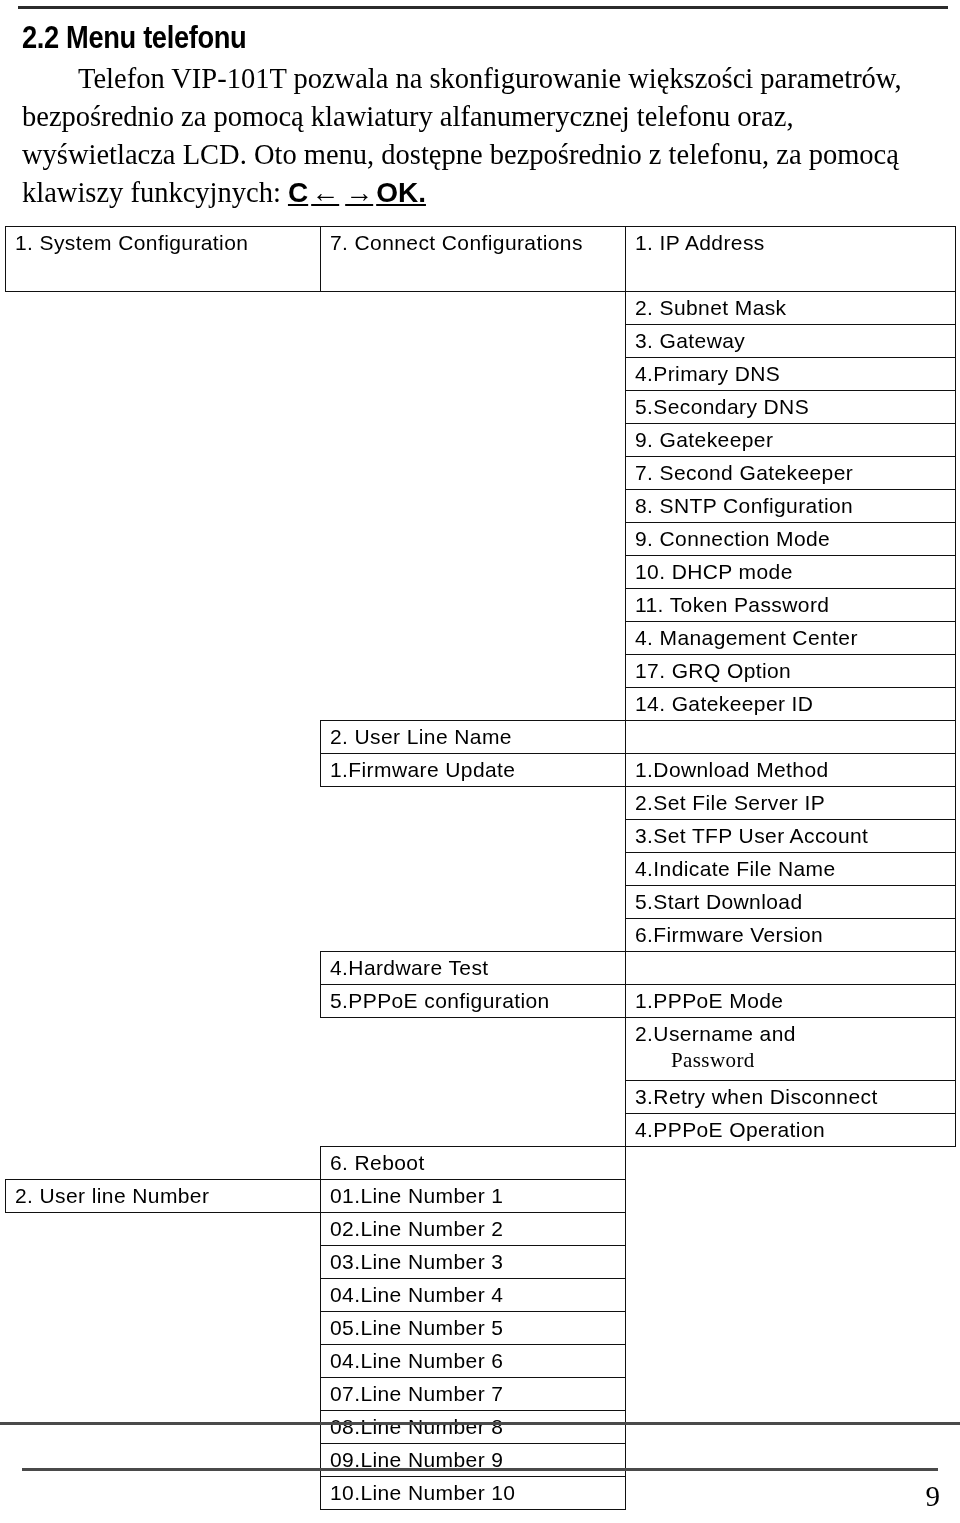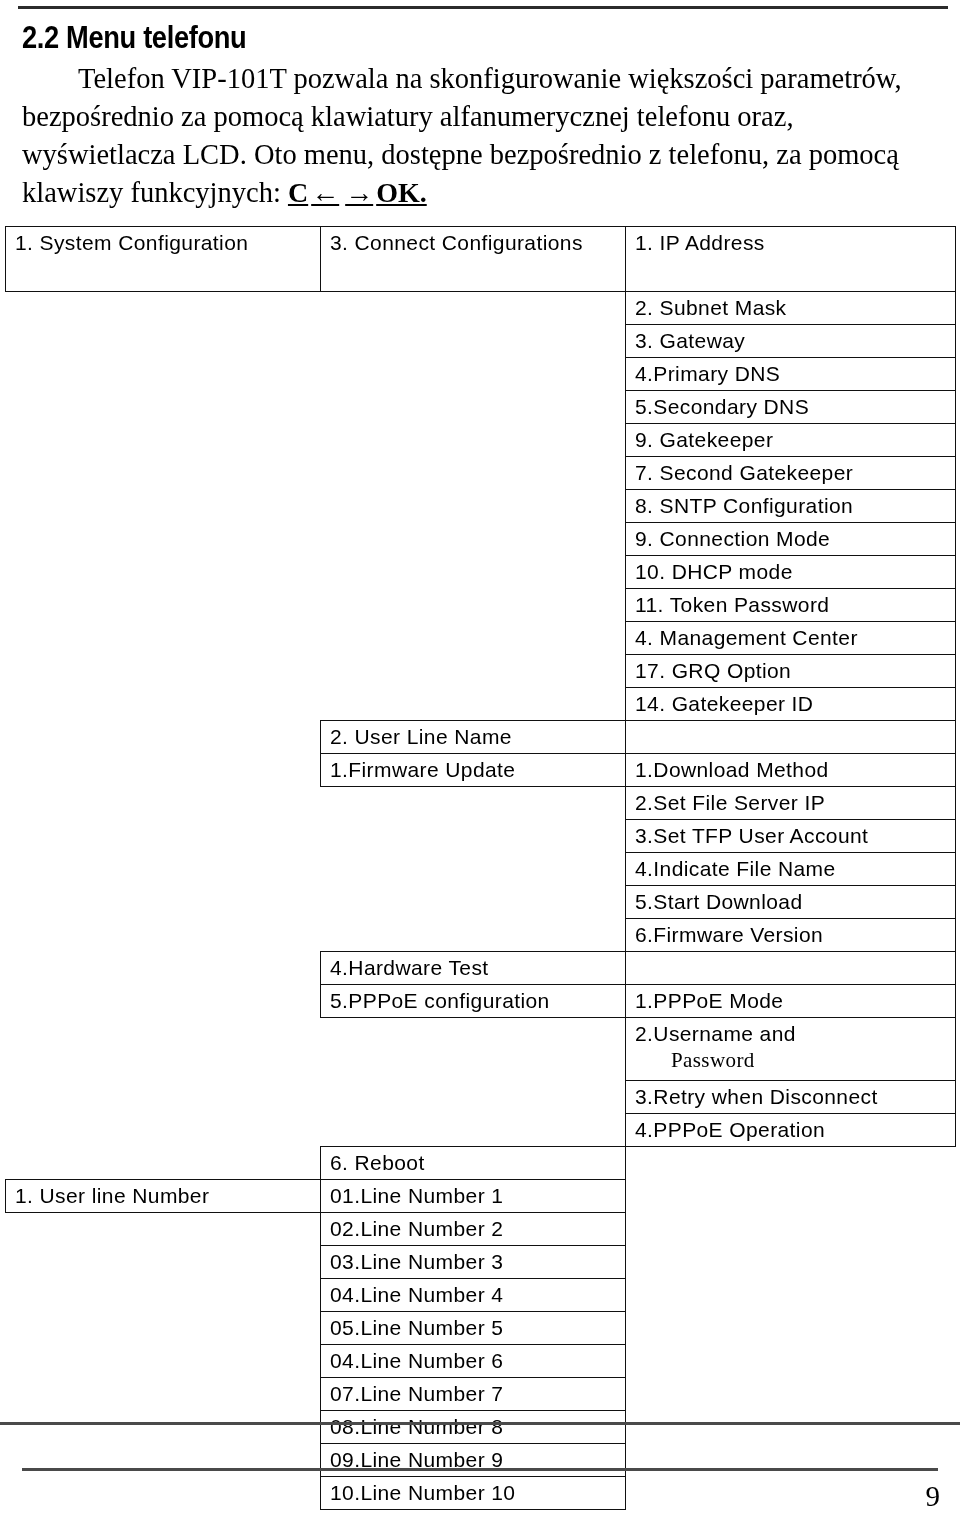--- a/index.html
+++ b/index.html
@@ -53,21 +53,21 @@
     left: 22px;
     top: 60px;
     width: 912px;
     font-family: "Liberation Serif", serif;
     font-size: 28.5px;
     line-height: 38px;
     text-indent: 56px;
     text-align: left;
   }
   .intro .keys {
-    font-family: Liberation Serif, serif;
+    font-family: Liberation Sans, sans-serif;
     font-weight: bold;
     text-decoration: underline;
     font-size: 28px;
     white-space: nowrap;
   }
   .intro .keys .arrow { font-weight: normal; padding: 0 3px; }
 
   
   .menu-table {
     position: absolute;
@@ -148,21 +148,21 @@
   <table class="menu-table">
     <colgroup>
         <col class="c1">
         <col class="c2">
         <col class="c3">
       </colgroup>
     <tbody>
 
       <tr>
         <td class="bx tall" rowspan="1">1.  System Configuration</td>
-        <td class="bx tall">3.  Connect Configurations</td>
+        <td class="bx tall">7.  Connect Configurations</td>
         <td class="bx tall">1. IP Address</td>
       </tr>
 
       <tr>
         <td class="blank" rowspan="13"></td>
         <td class="blank" rowspan="13"></td>
         <td class="bx row">2. Subnet Mask</td>
       </tr>
       <tr>
           <td class="bx row">3. Gateway</td>
@@ -253,21 +253,21 @@
           <td class="bx row">4.PPPoE Operation</td>
         </tr>
 
       <tr>
         <td class="blank"></td>
         <td class="bx row">6. Reboot</td>
         <td class="blank"></td>
       </tr>
 
       <tr>
-        <td class="bx row">1. User line Number</td>
+        <td class="bx row">2. User line Number</td>
         <td class="bx row">01.Line Number 1</td>
         <td class="blank" rowspan="10"></td>
       </tr>
       <tr>
         <td class="blank" rowspan="9"></td>
         <td class="bx row">02.Line Number 2</td>
       </tr>
       <tr>
           <td class="bx row">03.Line Number 3</td>
         </tr>

